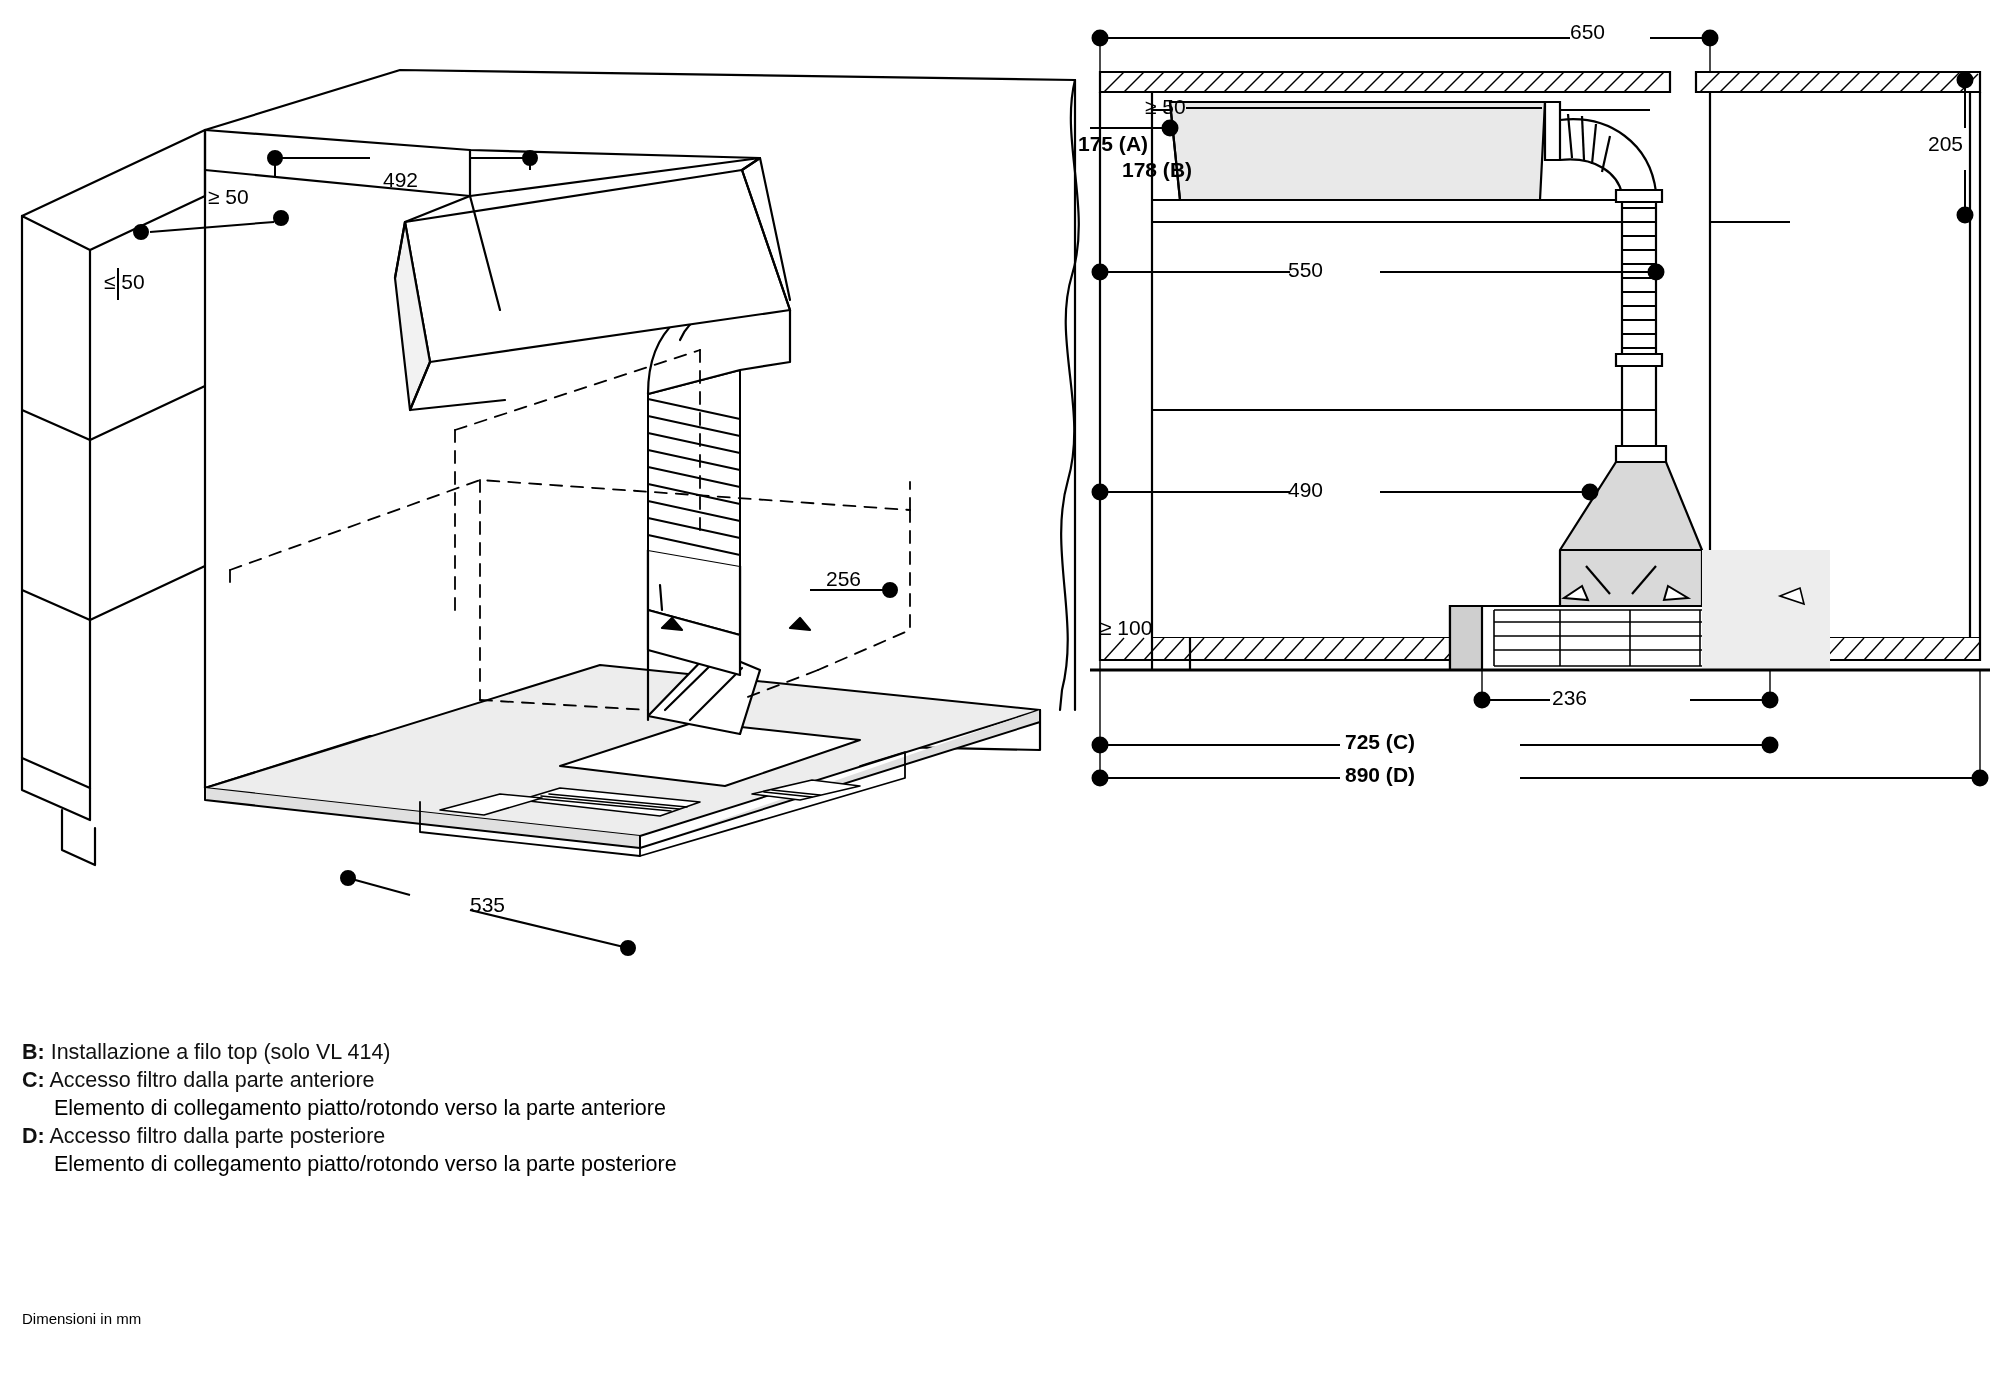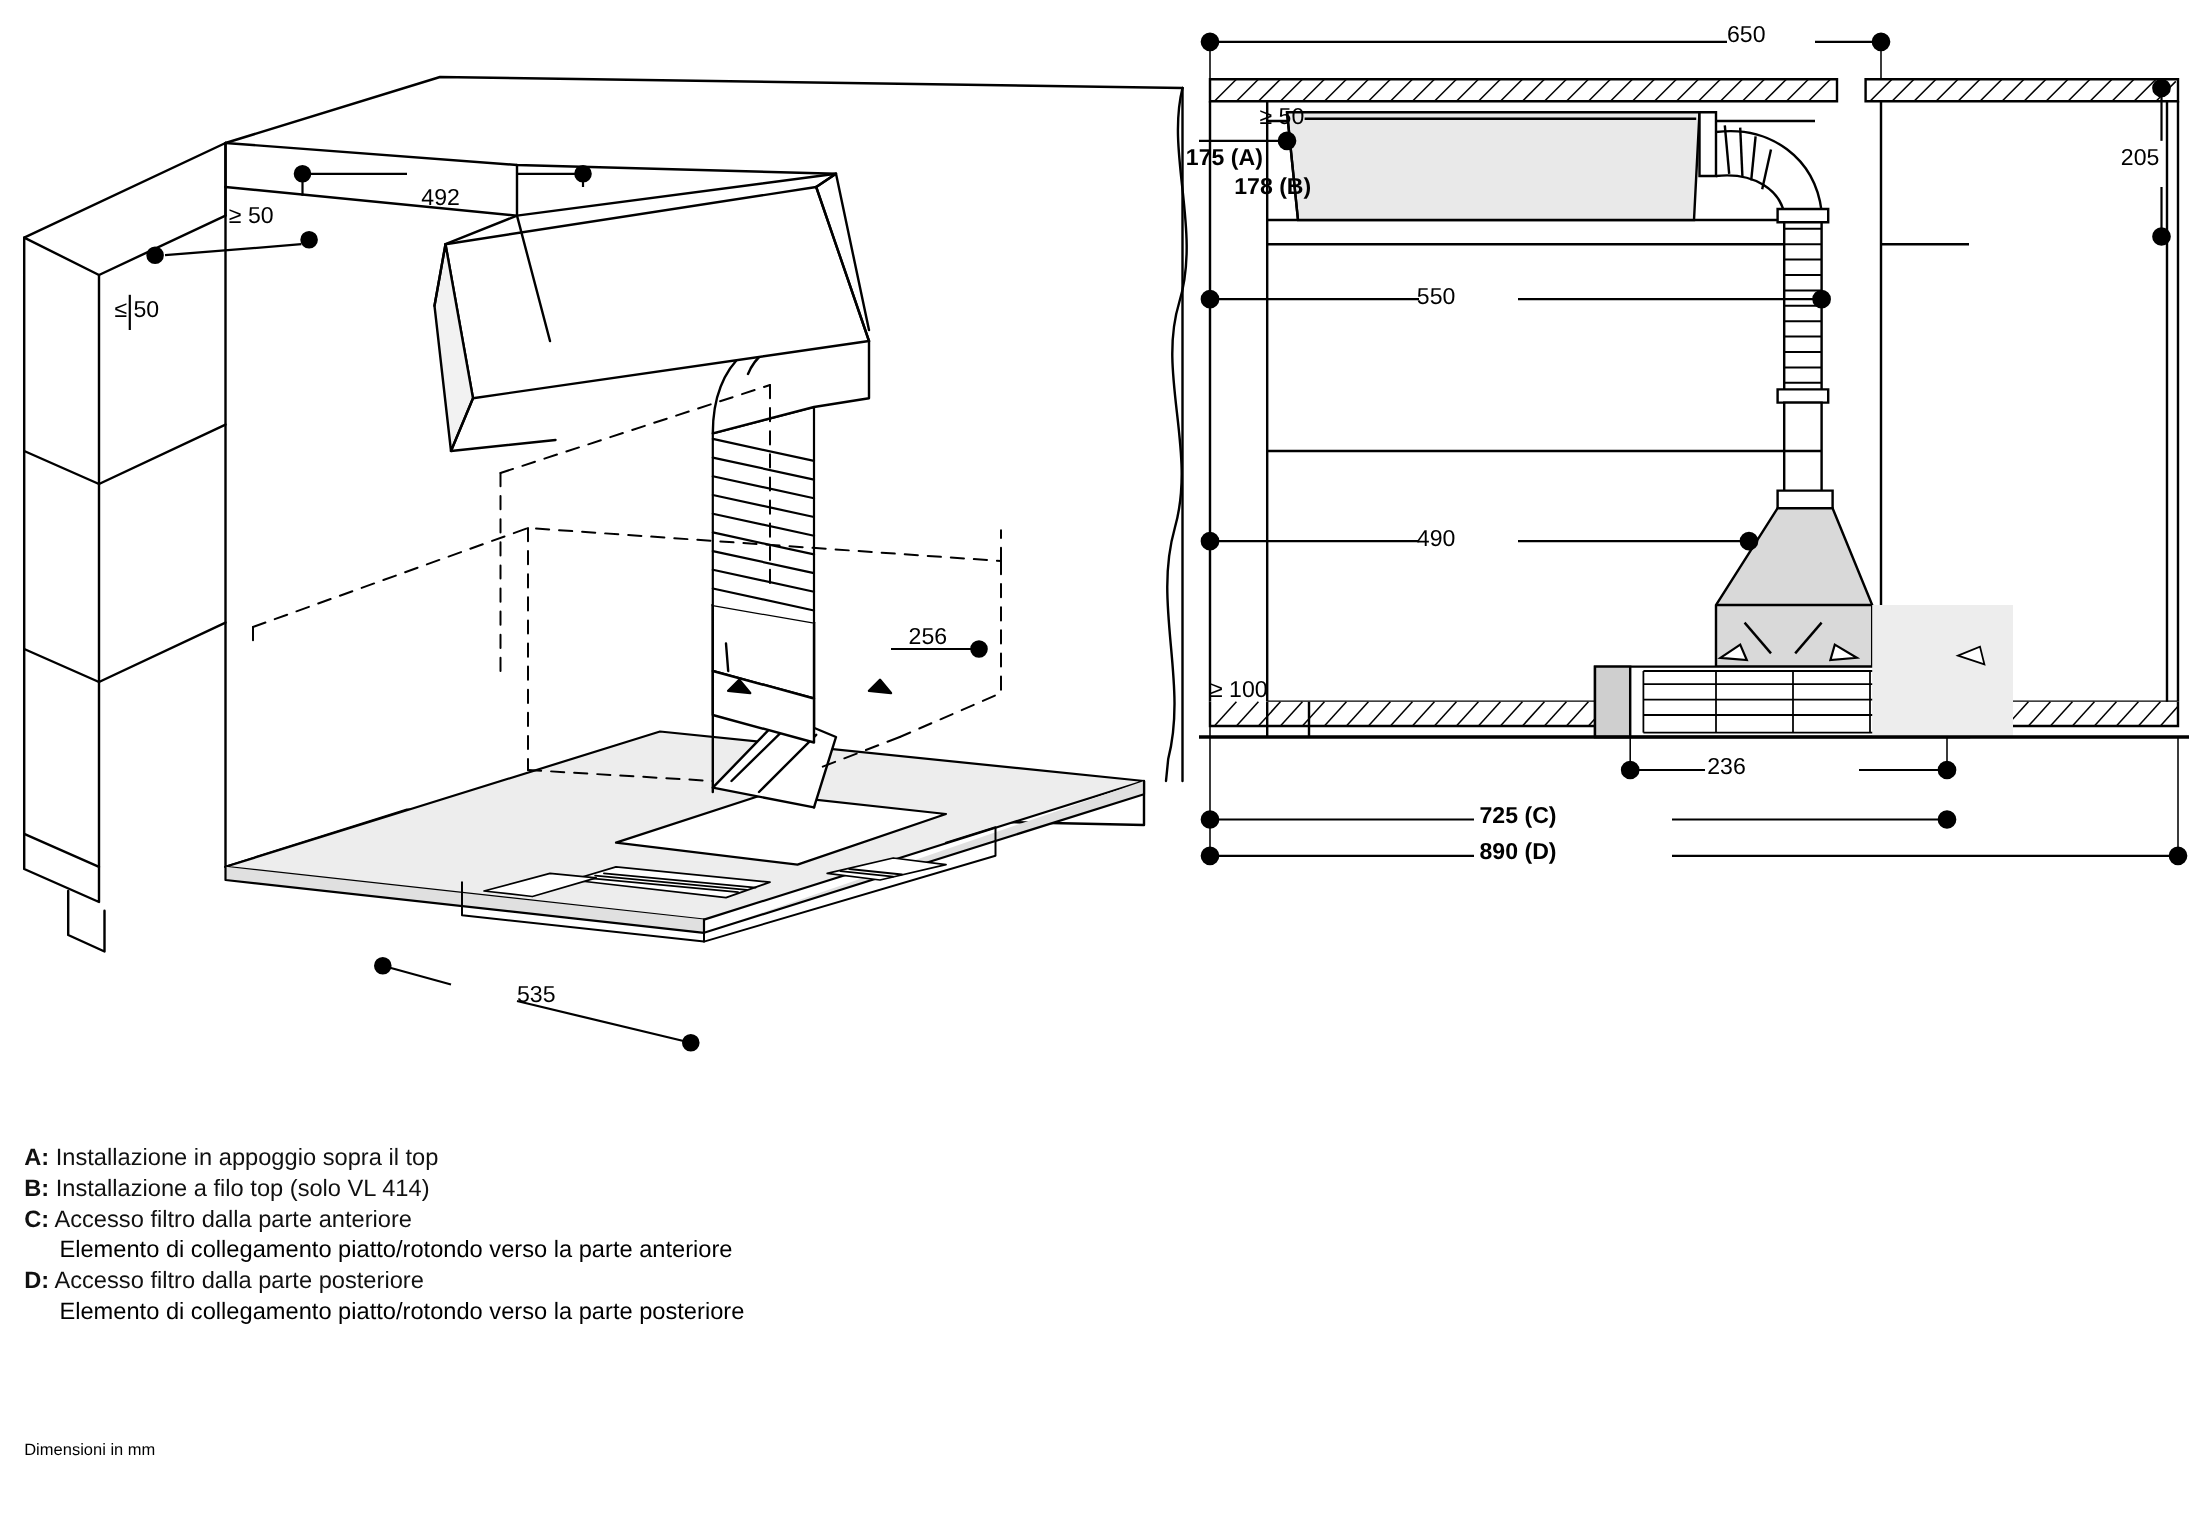--- a/index.html
+++ b/index.html
@@ -406,24 +406,20 @@
   <div class="lbl" style="left:1928px;top:132px;">205</div>
   <div class="lbl" style="left:1288px;top:258px;">550</div>
   <div class="lbl" style="left:1288px;top:478px;">490</div>
   <div class="lbl" style="left:1100px;top:616px;">≥ 100</div>
   <div class="lbl" style="left:1552px;top:686px;">236</div>
   <div class="lblb" style="left:1345px;top:730px;">725 (<span class="bold">C</span>)</div>
   <div class="lblb" style="left:1345px;top:763px;">890 (<span class="bold">D</span>)</div>
 
   <div class="legend">
     <div class="row">
-      <span class="k">A:</span>
-      <span>Installazione in appoggio sopra il top</span>
-    </div>
-    <div class="row">
       <span class="k">B:</span>
       <span>Installazione a filo top (solo VL 414)</span>
     </div>
     <div class="row">
       <span class="k">C:</span>
       <span>Accesso filtro dalla parte anteriore</span>
     </div>
     <div class="sub">Elemento di collegamento piatto/rotondo verso la parte anteriore</div>
     <div class="row">
       <span class="k">D:</span>

